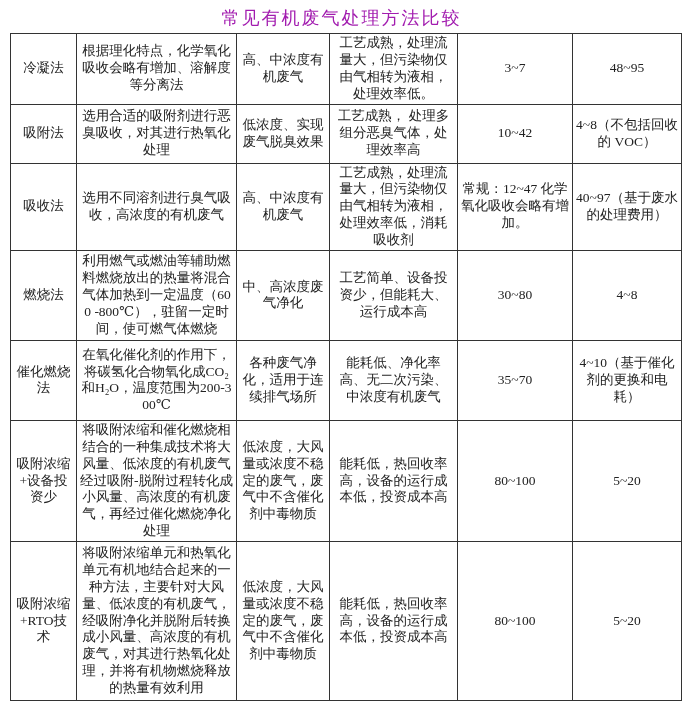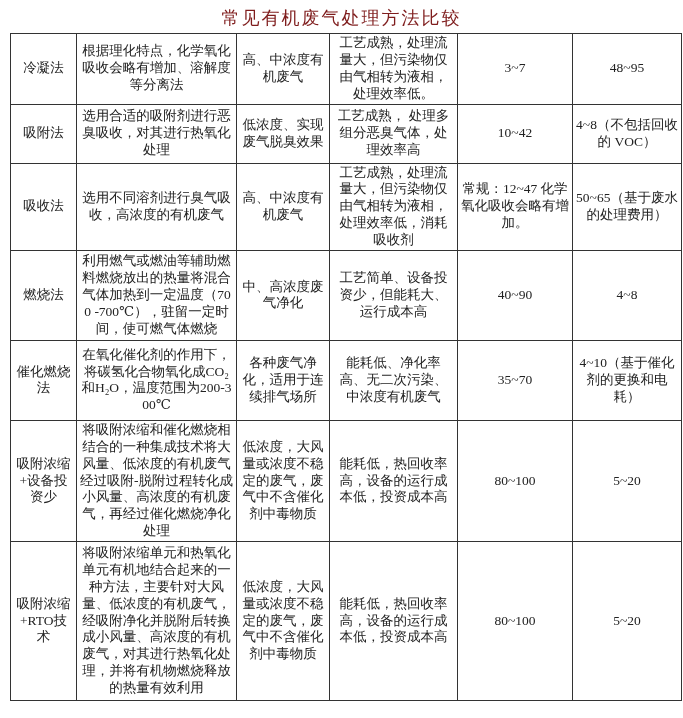--- a/index.html
+++ b/index.html
@@ -19,21 +19,21 @@
     overflow: hidden;
   }
   .doc-title {
     position: absolute;
     top: 6px;
     left: 0;
     width: 100%;
     text-align: center;
     font-size: 18px;
     letter-spacing: 2px;
-    color: #7f1d1d;
+    color: #a21caf;
   }
   table.cmp {
     position: absolute;
     top: 33px;
     left: 10px;
     width: 671px;
     border-collapse: collapse;
     table-layout: fixed;
     font-size: 13.5px;
     color: #222;
@@ -101,29 +101,29 @@
         <td>10~42</td>
         <td>4~8（不包括回收的 VOC）</td>
       </tr>
 
       <tr class="r2">
         <td>吸收法</td>
         <td>选用不同溶剂进行臭气吸收，高浓度的有机废气</td>
         <td>高、中浓度有机废气</td>
         <td>工艺成熟，处理流量大，但污染物仅由气相转为液相，处理效率低，消耗吸收剂</td>
         <td>常规：12~47 化学氧化吸收会略有增加。</td>
-        <td>50~65（基于废水的处理费用）</td>
+        <td>40~97（基于废水的处理费用）</td>
       </tr>
 
       <tr class="r3">
         <td>燃烧法</td>
-        <td>利用燃气或燃油等辅助燃料燃烧放出的热量将混合气体加热到一定温度（700 -700℃），驻留一定时间，使可燃气体燃烧</td>
+        <td>利用燃气或燃油等辅助燃料燃烧放出的热量将混合气体加热到一定温度（600 -800℃），驻留一定时间，使可燃气体燃烧</td>
         <td>中、高浓度废气净化</td>
         <td>工艺简单、设备投资少，但能耗大、运行成本高</td>
-        <td>40~90</td>
+        <td>30~80</td>
         <td>4~8</td>
       </tr>
 
       <tr class="r4">
         <td>催化燃烧法</td>
         <td>在氧化催化剂的作用下，将碳氢化合物氧化成CO₂和H₂O，温度范围为200-300℃</td>
         <td>各种废气净化，适用于连续排气场所</td>
         <td>能耗低、净化率高、无二次污染、 中浓度有机废气</td>
         <td>35~70</td>
         <td>4~10（基于催化剂的更换和电耗）</td>

